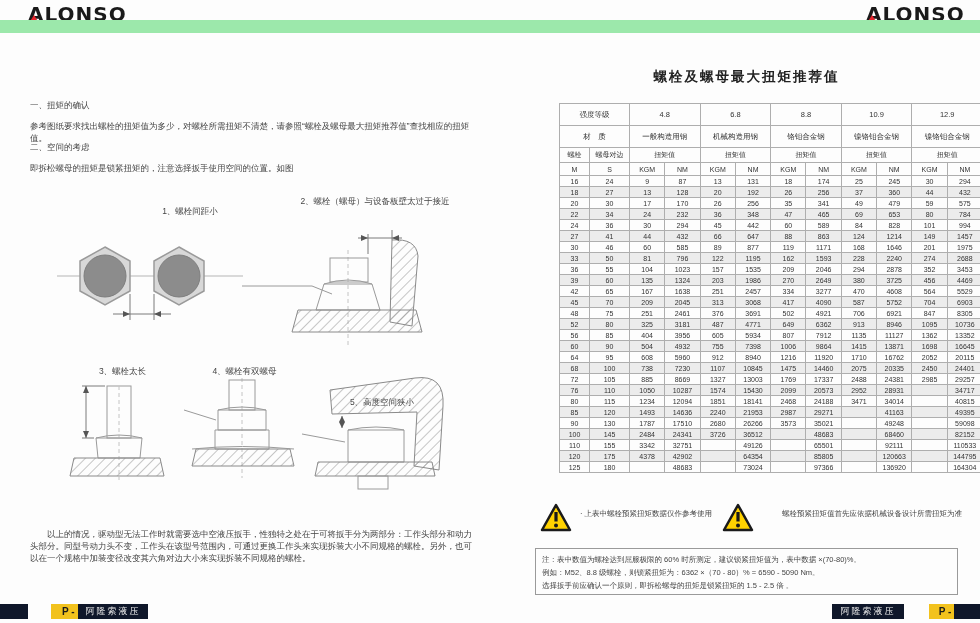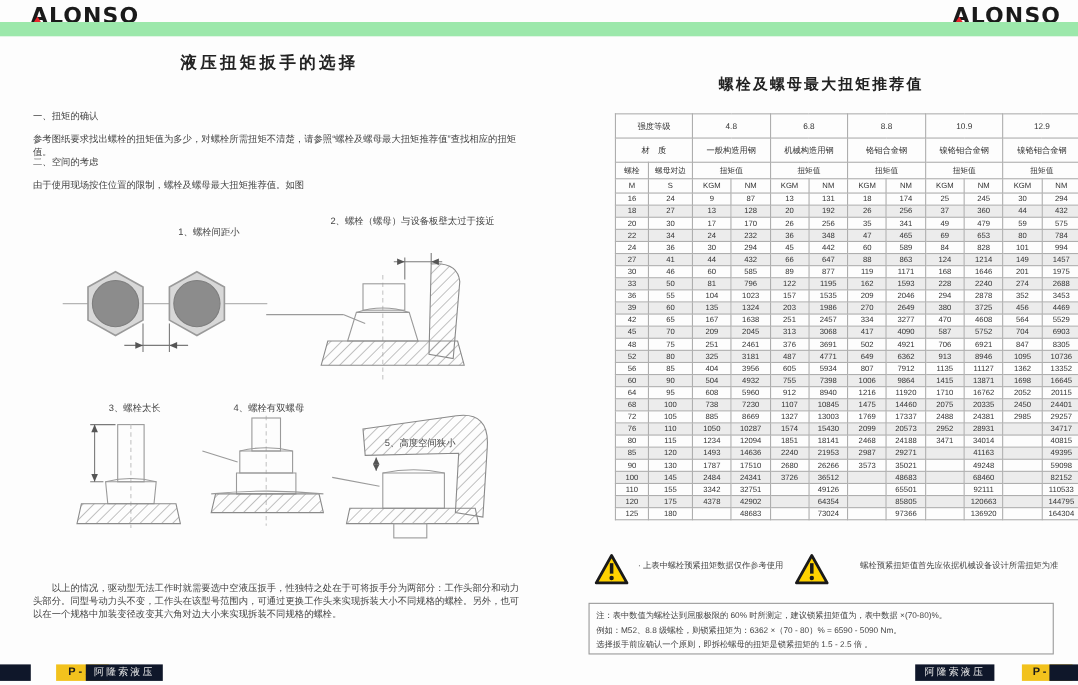--- a/index.html
+++ b/index.html
@@ -56,25 +56,24 @@
   <div class="abs logo" style="left:28px; top:4px;">
     <span>ALONSO</span>
     <span class="red-dot"></span>
   </div>
   <div class="abs logo" style="left:866px; top:4px;">
     <span>ALONSO</span>
     <span class="red-dot"></span>
   </div>
   <div class="abs" id="green-bar"></div>
 
-  <div class="abs" id="left-title">液压扭矩扳手的选择</div>
   <div class="abs para" id="sec1-head">一、扭矩的确认</div>
   <div class="abs para" id="sec1-text">参考图纸要求找出螺栓的扭矩值为多少，对螺栓所需扭矩不清楚，请参照“螺栓及螺母最大扭矩推荐值”查找相应的扭矩值。</div>
   <div class="abs para" id="sec2-head">二、空间的考虑</div>
-  <div class="abs para" id="sec2-text">由于使用现场按住位置的限制，螺栓及螺母最大扭矩推荐值。如图</div>
+  <div class="abs para" id="sec2-text">即拆松螺母的扭矩是锁紧扭矩的，注意选择扳手使用空间的位置。如图</div>
 
   <div class="abs fig-label" style="left:105px; top:206px; width:170px;">1、螺栓间距小</div>
   <div class="abs fig-label" style="left:275px; top:196px; width:200px;">2、螺栓（螺母）与设备板壁太过于接近</div>
   <div class="abs fig-label" style="left:65px;  top:366px; width:115px;">3、螺栓太长</div>
   <div class="abs fig-label" style="left:182px; top:366px; width:125px;">4、螺栓有双螺母</div>
   <div class="abs fig-label" style="left:312px; top:361px; width:140px;margin-top:36px;">5、高度空间狭小</div>
 
   <div class="abs" style="left:55px; top:228px;">
     <svg width="190" height="100" viewBox="0 0 190 100">
       <line x1="2" y1="48" x2="188" y2="48" stroke="#b5b5b5" stroke-width="1"></line>

